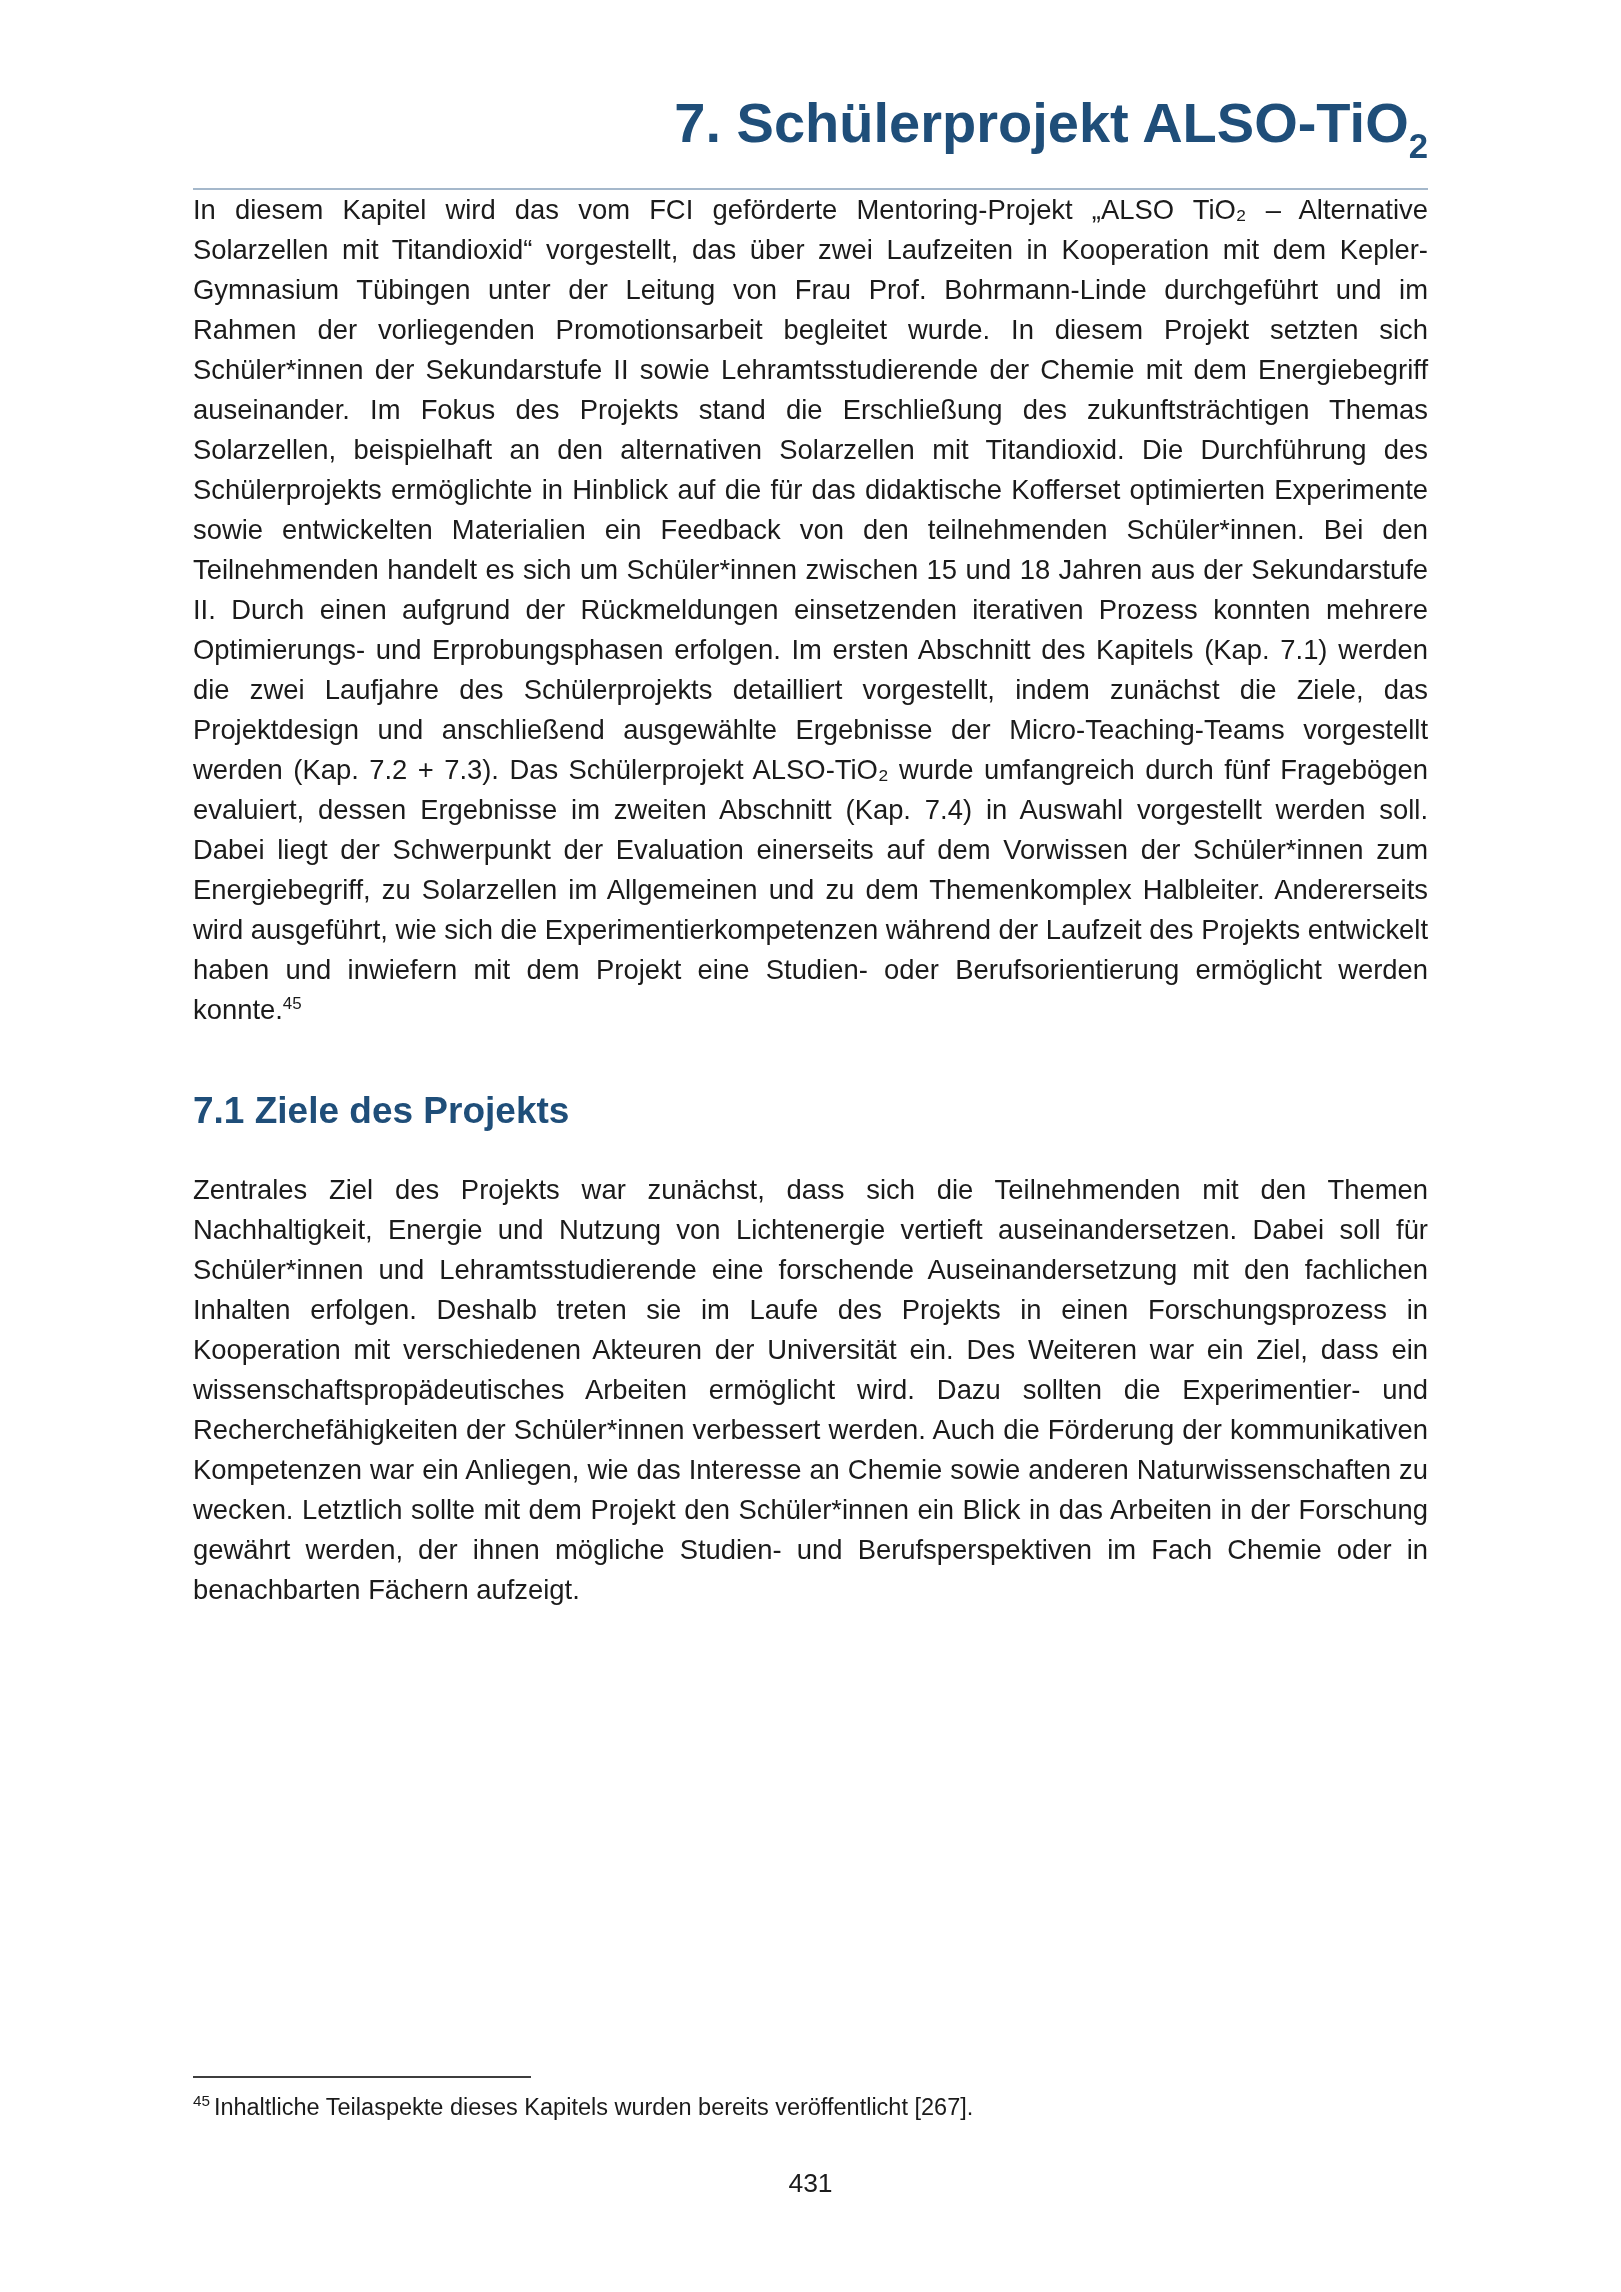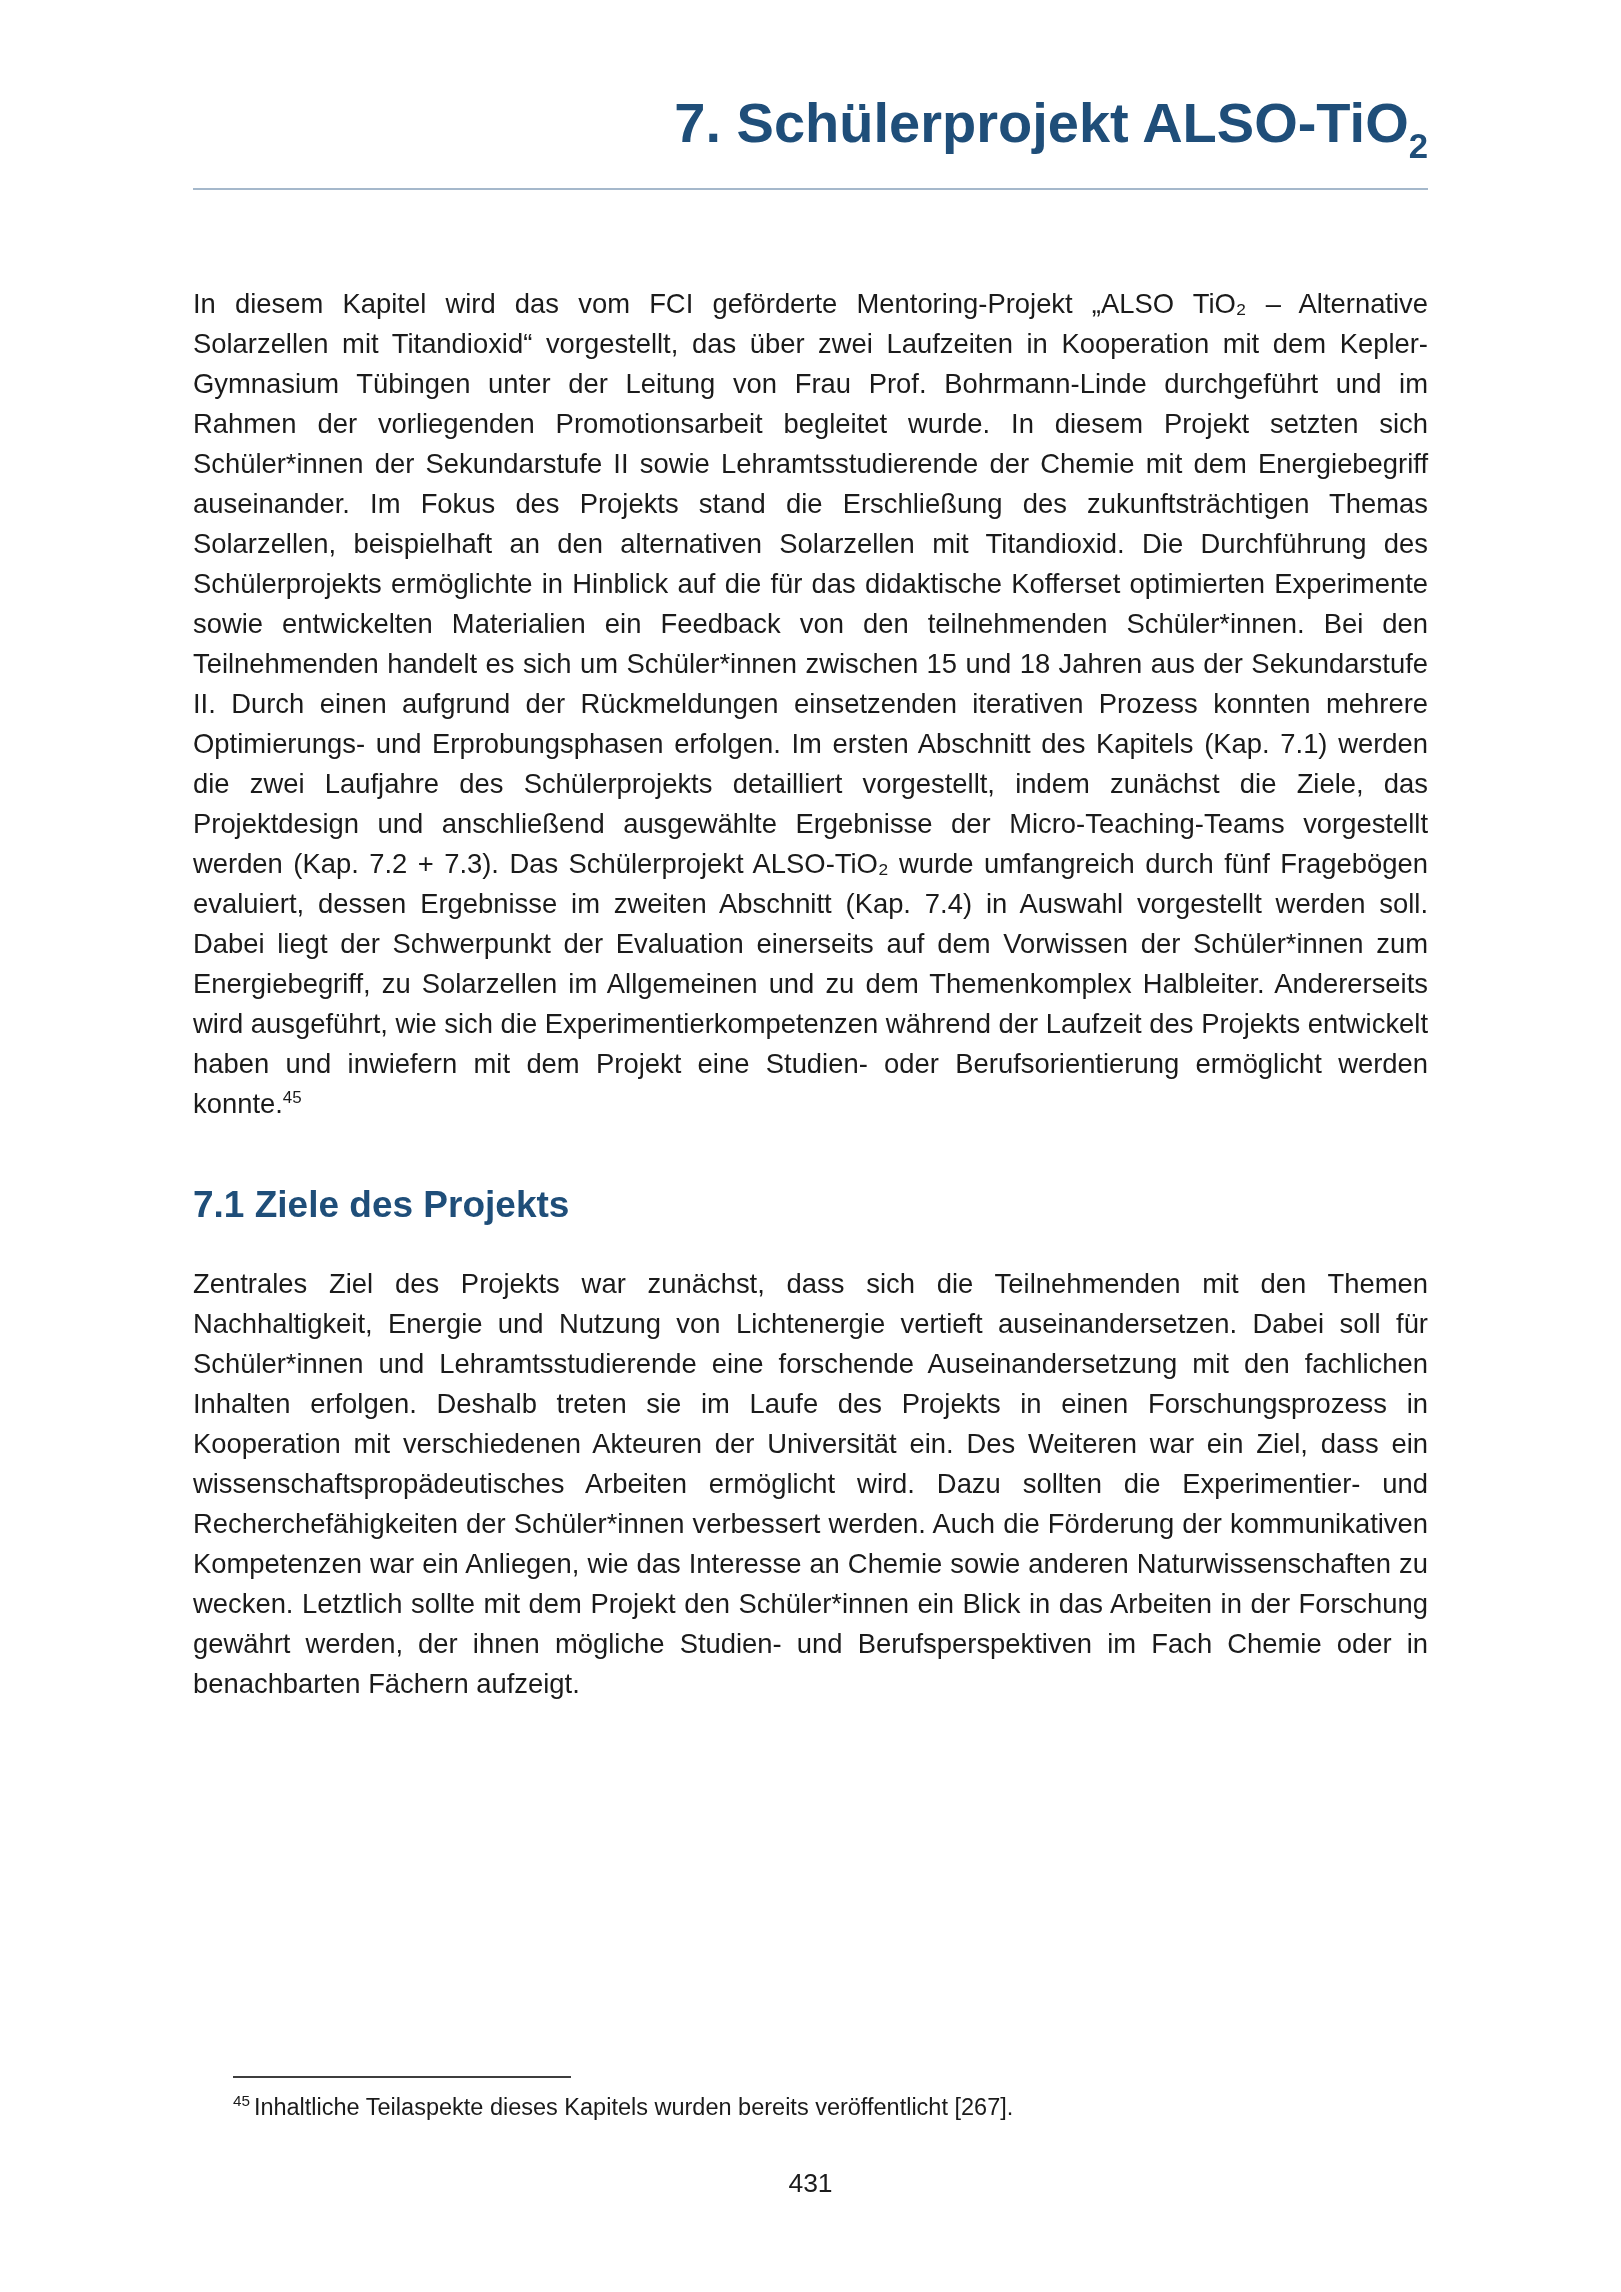--- a/index.html
+++ b/index.html
@@ -44,40 +44,39 @@
     height: 0;
     border-bottom: 2.9px solid #a5b8cb;
   }
   p.body-paragraph {
     margin: 0;
     text-align: justify;
     font-size: 27.4px;
     line-height: 40px;
     color: #1b1b1b;
   }
-  p.first-paragraph { margin-top: 94px; }
+  p.first-paragraph { }
   p.body-paragraph sup {
     font-size: 0.62em;
     line-height: 0;
     vertical-align: super;
   }
   h2.section-heading {
     margin: 59px 0 16px 0;
     font-size: 37px;
     line-height: 1.2;
     font-weight: bold;
     color: #1f4e79;
   }
   p.second-paragraph { margin-top: 37px; }
   .footnote-area {
     position: absolute;
     left: 193px;
     right: 193px;
     top: 2076px;
-    margin-left: 40px;
   }
   .footnote-rule {
     width: 338px;
     height: 0;
     border-top: 2px solid #3d3d3d;
   }
   .footnote-text {
     margin-top: 13.7px;
     font-size: 23.5px;
     line-height: 30px;

